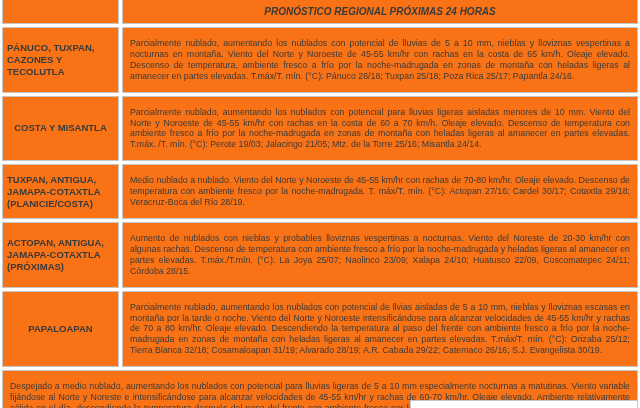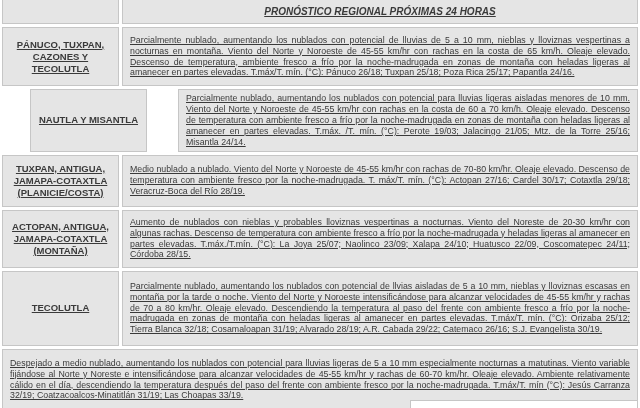--- a/index.html
+++ b/index.html
@@ -27,42 +27,40 @@
     flex-direction: column;
   }
   .row {
     display: flex;
     gap: 3px;
     margin-bottom: 3px;
   }
   .cell {
     box-sizing: border-box;
     border: 1px solid #c6c6c6;
-    background: #e5e5e5;
-    text-decoration: underline;
+    background: #f97316;
   }
   .cell.region {
     width: 117px;
     flex: 0 0 117px;
     display: flex;
     align-items: center;
     justify-content: center;
-    text-align: center;
     font-weight: bold;
     font-size: 9.5px;
     line-height: 12px;
     padding: 2px 4px;
   }
   .cell.forecast {
     flex: 1;
     display: flex;
     align-items: center;
     font-size: 8.8px;
     line-height: 10.9px;
-    padding: 3px 7px;
+    padding: 10px 7px;
   }
   .cell.forecast > span {
     display: block;
     text-align: justify;
     width: 100%;
   }
   .header-row .cell {
     border-top: none;
     height: 24px;
   }
@@ -73,21 +71,21 @@
   .cell.title {
     flex: 1;
     display: flex;
     align-items: center;
     justify-content: center;
     font-weight: bold;
     font-style: italic;
     font-size: 10px;
   }
   .r1 .cell { min-height: 59px; }
-  .r2 .cell { min-height: 56px; margin-left: 28px; }
+  .r2 .cell { min-height: 56px; }
   .r3 .cell { min-height: 52px; }
   .r4 .cell { min-height: 58px; }
   .r5 .cell { min-height: 75px; }
   .r6 .cell { min-height: 62px; }
   .partial-box {
     position: absolute;
     left: 410px;
     top: 400px;
     width: 228px;
     height: 14px;
@@ -108,42 +106,42 @@
     </div>
 
     <div class="row r1">
       <div class="cell region">PÁNUCO, TUXPAN, CAZONES Y TECOLUTLA</div>
       <div class="cell forecast">
           <span>Parcialmente nublado, aumentando los nublados con potencial de lluvias de 5 a 10 mm, nieblas y lloviznas vespertinas a nocturnas en montaña. Viento del Norte y Noroeste de 45-55 km/hr con rachas en la costa de 65 km/h. Oleaje elevado. Descenso de temperatura, ambiente fresco a frío por la noche-madrugada en zonas de montaña con heladas ligeras al amanecer en partes elevadas. T.máx/T. mín. (°C): Pánuco 26/18; Tuxpan 25/18; Poza Rica 25/17; Papantla 24/16.</span>
         </div>
     </div>
 
     <div class="row r2">
-      <div class="cell region">NAUTLA Y MISANTLA</div>
+      <div class="cell region">COSTA Y MISANTLA</div>
       <div class="cell forecast">
           <span>Parcialmente nublado, aumentando los nublados con potencial para lluvias ligeras aisladas menores de 10 mm. Viento del Norte y Noroeste de 45-55 km/hr con rachas en la costa de 60 a 70 km/h. Oleaje elevado. Descenso de temperatura con ambiente fresco a frío por la noche-madrugada en zonas de montaña con heladas ligeras al amanecer en partes elevadas. T.máx. /T. mín. (°C): Perote 19/03; Jalacingo 21/05; Mtz. de la Torre 25/16; Misantla 24/14.</span>
         </div>
     </div>
 
     <div class="row r3">
       <div class="cell region">TUXPAN, ANTIGUA, JAMAPA-COTAXTLA (PLANICIE/COSTA)</div>
       <div class="cell forecast">
           <span>Medio nublado a nublado. Viento del Norte y Noroeste de 45-55 km/hr con rachas de 70-80 km/hr. Oleaje elevado. Descenso de temperatura con ambiente fresco por la noche-madrugada. T. máx/T. mín. (°C): Actopan 27/16; Cardel 30/17; Cotaxtla 29/18; Veracruz-Boca del Río 28/19.</span>
         </div>
     </div>
 
     <div class="row r4">
-      <div class="cell region">ACTOPAN, ANTIGUA, JAMAPA-COTAXTLA (MONTAÑA)</div>
+      <div class="cell region">ACTOPAN, ANTIGUA, JAMAPA-COTAXTLA (PRÓXIMAS)</div>
       <div class="cell forecast">
           <span>Aumento de nublados con nieblas y probables lloviznas vespertinas a nocturnas. Viento del Noreste de 20-30 km/hr con algunas rachas. Descenso de temperatura con ambiente fresco a frío por la noche-madrugada y heladas ligeras al amanecer en partes elevadas. T.máx./T.mín. (°C): La Joya 25/07; Naolinco 23/09; Xalapa 24/10; Huatusco 22/09, Coscomatepec 24/11; Córdoba 28/15.</span>
         </div>
     </div>
 
     <div class="row r5">
-      <div class="cell region">TECOLUTLA</div>
+      <div class="cell region">PAPALOAPAN</div>
       <div class="cell forecast">
           <span>Parcialmente nublado, aumentando los nublados con potencial de llvias aisladas de 5 a 10 mm, nieblas y lloviznas escasas en montaña por la tarde o noche. Viento del Norte y Noroeste intensificándose para alcanzar velocidades de 45-55 km/hr y rachas de 70 a 80 km/hr. Oleaje elevado. Descendiendo la temperatura al paso del frente con ambiente fresco a frío por la noche-madrugada en zonas de montaña con heladas ligeras al amanecer en partes elevadas. T.máx/T. mín. (°C): Orizaba 25/12; Tierra Blanca 32/18; Cosamaloapan 31/19; Alvarado 28/19; A.R. Cabada 29/22; Catemaco 26/16; S.J. Evangelista 30/19.</span>
         </div>
     </div>
 
     <div class="row r6">
       <div class="cell forecast">
           <span>Despejado a medio nublado, aumentando los nublados con potencial para lluvias ligeras de 5 a 10 mm especialmente nocturnas a matutinas. Viento variable fijándose al Norte y Noreste e intensificándose para alcanzar velocidades de 45-55 km/hr y rachas de 60-70 km/hr. Oleaje elevado. Ambiente relativamente cálido en el día, descendiendo la temperatura después del paso del frente con ambiente fresco por la noche-madrugada. T.máx/T. mín (°C): Jesús Carranza 32/19; Coatzacoalcos-Minatitlán 31/19; Las Choapas 33/19.</span>
         </div>
     </div>

